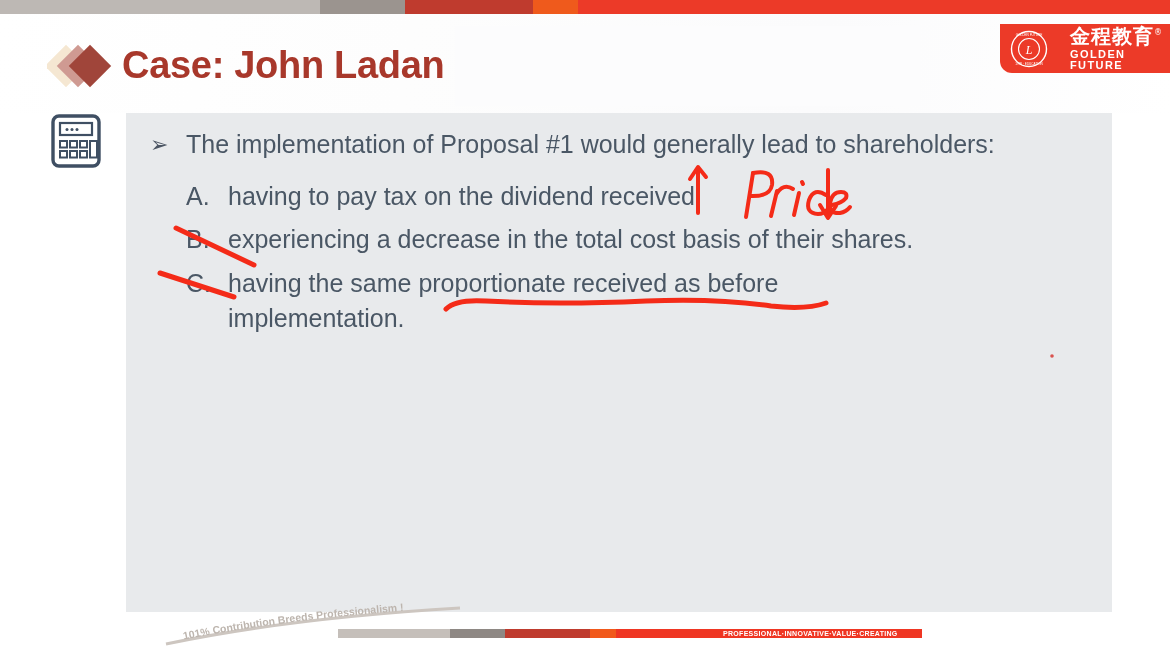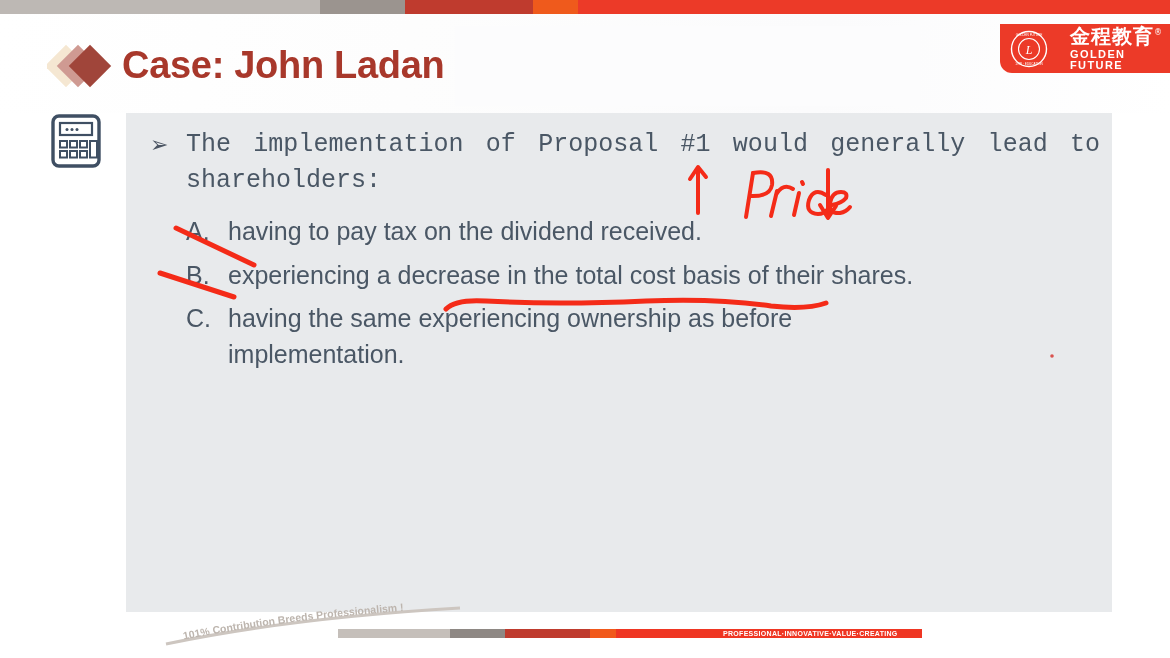--- a/index.html
+++ b/index.html
@@ -121,21 +121,21 @@
     color: #4b5563;
     line-height: 1;
   }
   #stem-text {
     margin-left: 46px;
     font-size: 25px;
     color: #4a5765;
     line-height: 1.42;
     text-align: justify;
     text-align-last: left;
-    font-family: Liberation Mono, monospace;
+    font-family: Liberation Sans, sans-serif;
   }
 
   .option-row {
     position: relative;
     display: flex;
     margin-left: 46px;
     font-size: 25px;
     color: #4a5765;
     line-height: 1.42;
     margin-top: 8px;
@@ -242,21 +242,21 @@
       <span class="option-text">having to pay tax on the dividend received.</span>
     </div>
 
     <div class="option-row">
       <span class="option-letter">B.</span>
       <span class="option-text">experiencing a decrease in the total cost basis of their shares.</span>
     </div>
 
     <div class="option-row">
       <span class="option-letter">C.</span>
-      <span class="option-text" style="max-width:700px;display:block;">having the same experiencing ownership as before implementation.</span>
+      <span class="option-text" style="max-width:700px;display:block;">having the same proportionate received as before implementation.</span>
     </div>
   </div>
 
   <svg class="ink" style="left:0;top:0;width:986px;height:499px;" viewBox="0 0 986 499">
     <g stroke="#f42b18" fill="none" stroke-linecap="round" stroke-linejoin="round">
 
       <g stroke-width="4">
         <path d="M572,100 L572,56"></path>
         <path d="M564,66 L572,54 L580,64"></path>
       </g>

